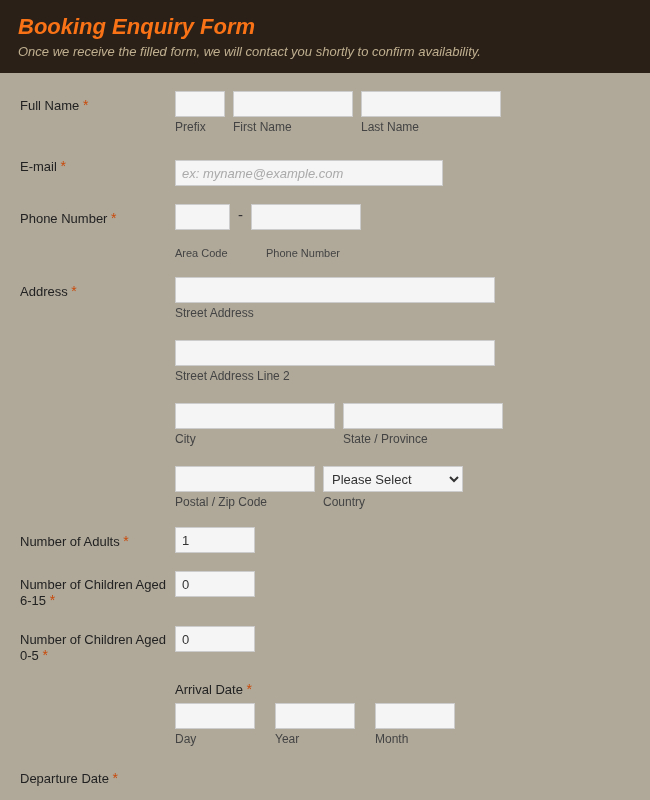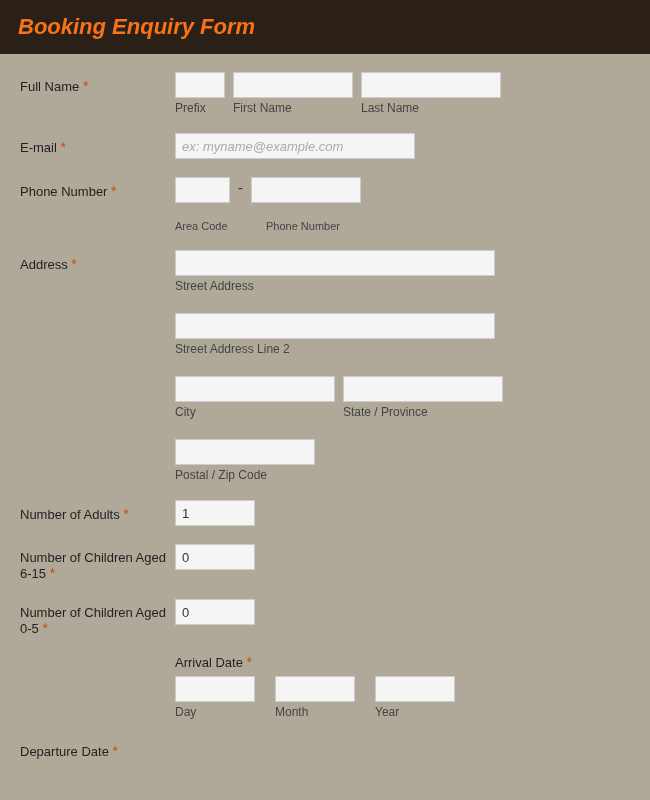--- a/index.html
+++ b/index.html
@@ -73,21 +73,21 @@
       color: #333;
     }
     input[type="text"]::placeholder,
     input[type="email"]::placeholder {
       color: #aaa;
       font-style: italic;
     }
     .prefix-input { width: 50px; }
     .firstname-input { width: 120px; }
     .lastname-input { width: 140px; }
-    .email-input { width: 240px; }
+    .email-input { width: 268px; margin-top: 8px; }
     .areacode-input { width: 55px; }
     .phone-input { width: 110px; }
     .street-input { width: 320px; }
     .street2-input { width: 320px; }
     .city-input { width: 160px; }
     .state-input { width: 160px; }
     .zip-input { width: 140px; }
     .adults-input { width: 80px; }
     .dash {
       padding-bottom: 6px;
@@ -148,20 +148,21 @@
       font-size: 13px;
       color: #222;
       padding-top: 6px;
     }
   </style>
 </head>
 <body>
 
 <div class="header">
   <div class="header-title">Booking Enquiry Form</div>
+  <div class="header-subtitle">Once we receive the filled form, we will contact you shortly to confirm availability.</div>
 </div>
 
 <div class="form-container">
 
   <div class="form-row">
     <div class="field-label">
       <span>Full Name</span>
       <span class="required-star">*</span>
     </div>
     <div class="field-content">
@@ -237,20 +238,26 @@
         <div class="field-sub">
           <input type="text" class="state-input" style="">
           <label>State / Province</label>
         </div>
       </div>
       <div class="address-row">
         <div class="field-sub">
           <input type="text" class="zip-input" style="">
           <label>Postal / Zip Code</label>
         </div>
+        <div class="field-sub">
+          <select>
+            <option value="">Please Select</option>
+          </select>
+          <label>Country</label>
+        </div>
       </div>
     </div>
   </div>
 
   <div class="form-row">
     <div class="field-label">
       <span>Number of Adults</span>
       <span class="required-star">*</span>
     </div>
     <div class="field-content">
@@ -284,26 +291,26 @@
       <div class="arrival-label">
         <span>Arrival Date</span>
         <span class="required-star">*</span>
       </div>
       <div class="arrival-inputs">
         <div class="field-sub">
           <input type="number" class="date-spinner" min="1" max="31" style="">
           <label>Day</label>
         </div>
         <div class="field-sub">
+          <input type="number" class="date-spinner date-spinner-lg" min="2020" style="">
+          <label>Year</label>
+        </div>
+        <div class="field-sub">
           <input type="number" class="date-spinner date-spinner-lg" min="1" max="12" style="">
           <label>Month</label>
-        </div>
-        <div class="field-sub">
-          <input type="number" class="date-spinner date-spinner-lg" min="2020" style="">
-          <label>Year</label>
         </div>
       </div>
     </div>
   </div>
 
   <div class="departure-row">
     <div class="departure-label">
       <span>Departure Date</span>
       <span class="required-star">*</span>
     </div>

